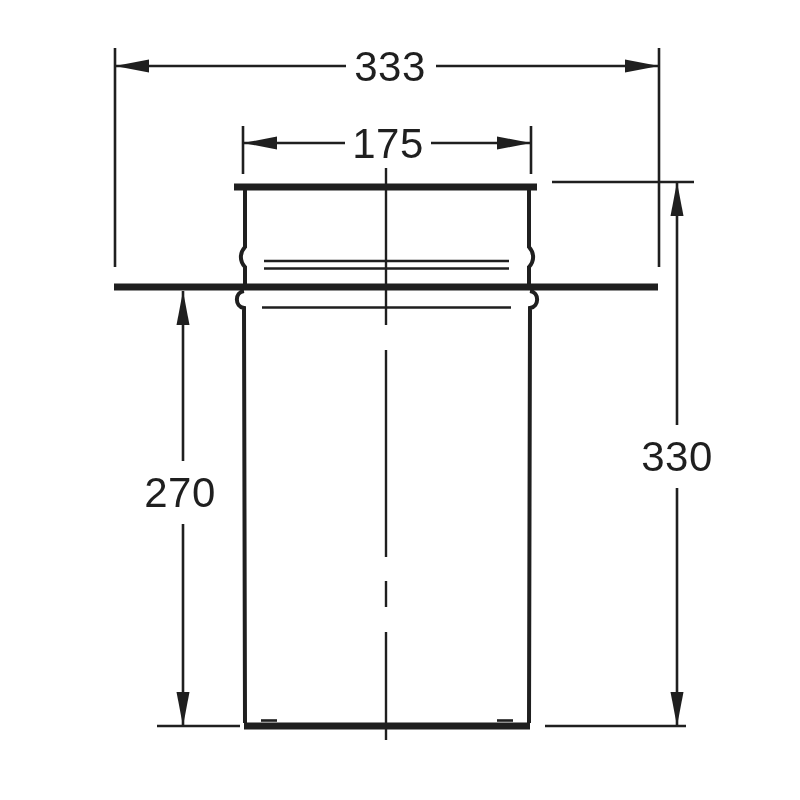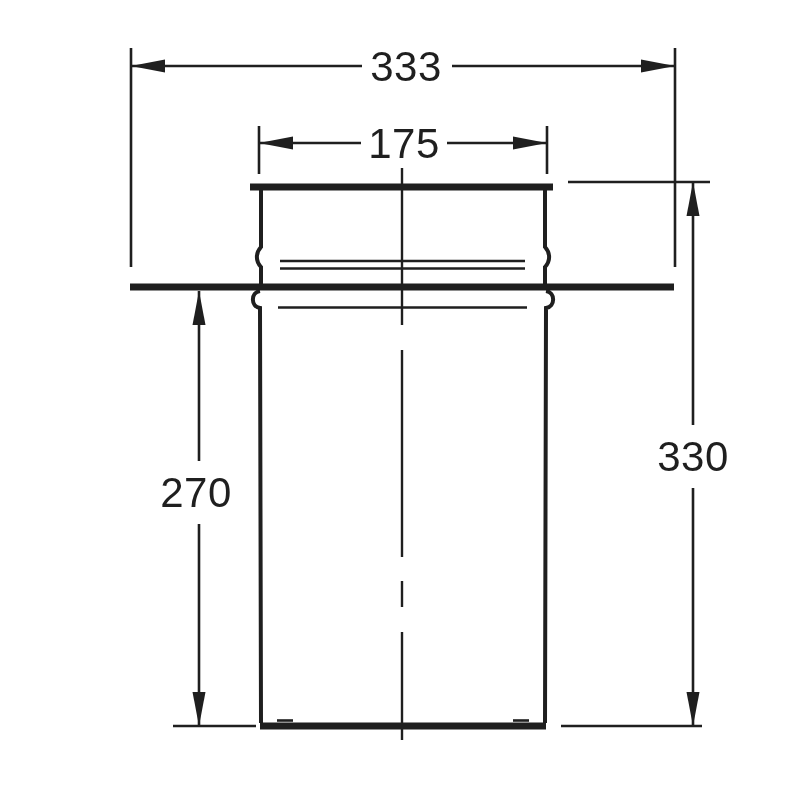--- a/index.html
+++ b/index.html
@@ -12,21 +12,20 @@
     width: 800px;
     height: 800px;
     background: var(--bg);
     font-family: "Liberation Sans", sans-serif;
   }
   .canvas {
     width: 712px;
     height: 800px;
     background: var(--bg);
     position: relative;
-    padding-left: 16px;
   }
   svg { display: block; }
   .thin   { stroke: var(--stroke); stroke-width: 2.6; fill: none; }
   .wall   { stroke: var(--stroke); stroke-width: 4;   fill: none; }
   .thick  { stroke: var(--stroke); stroke-width: 7;   fill: none; }
   .cl     { stroke: var(--stroke); stroke-width: 2.4; fill: none; }
   .arrow  { fill: var(--stroke); stroke: none; }
   .dimtext {
     fill: var(--stroke);
     font-family: "Liberation Sans", sans-serif;

